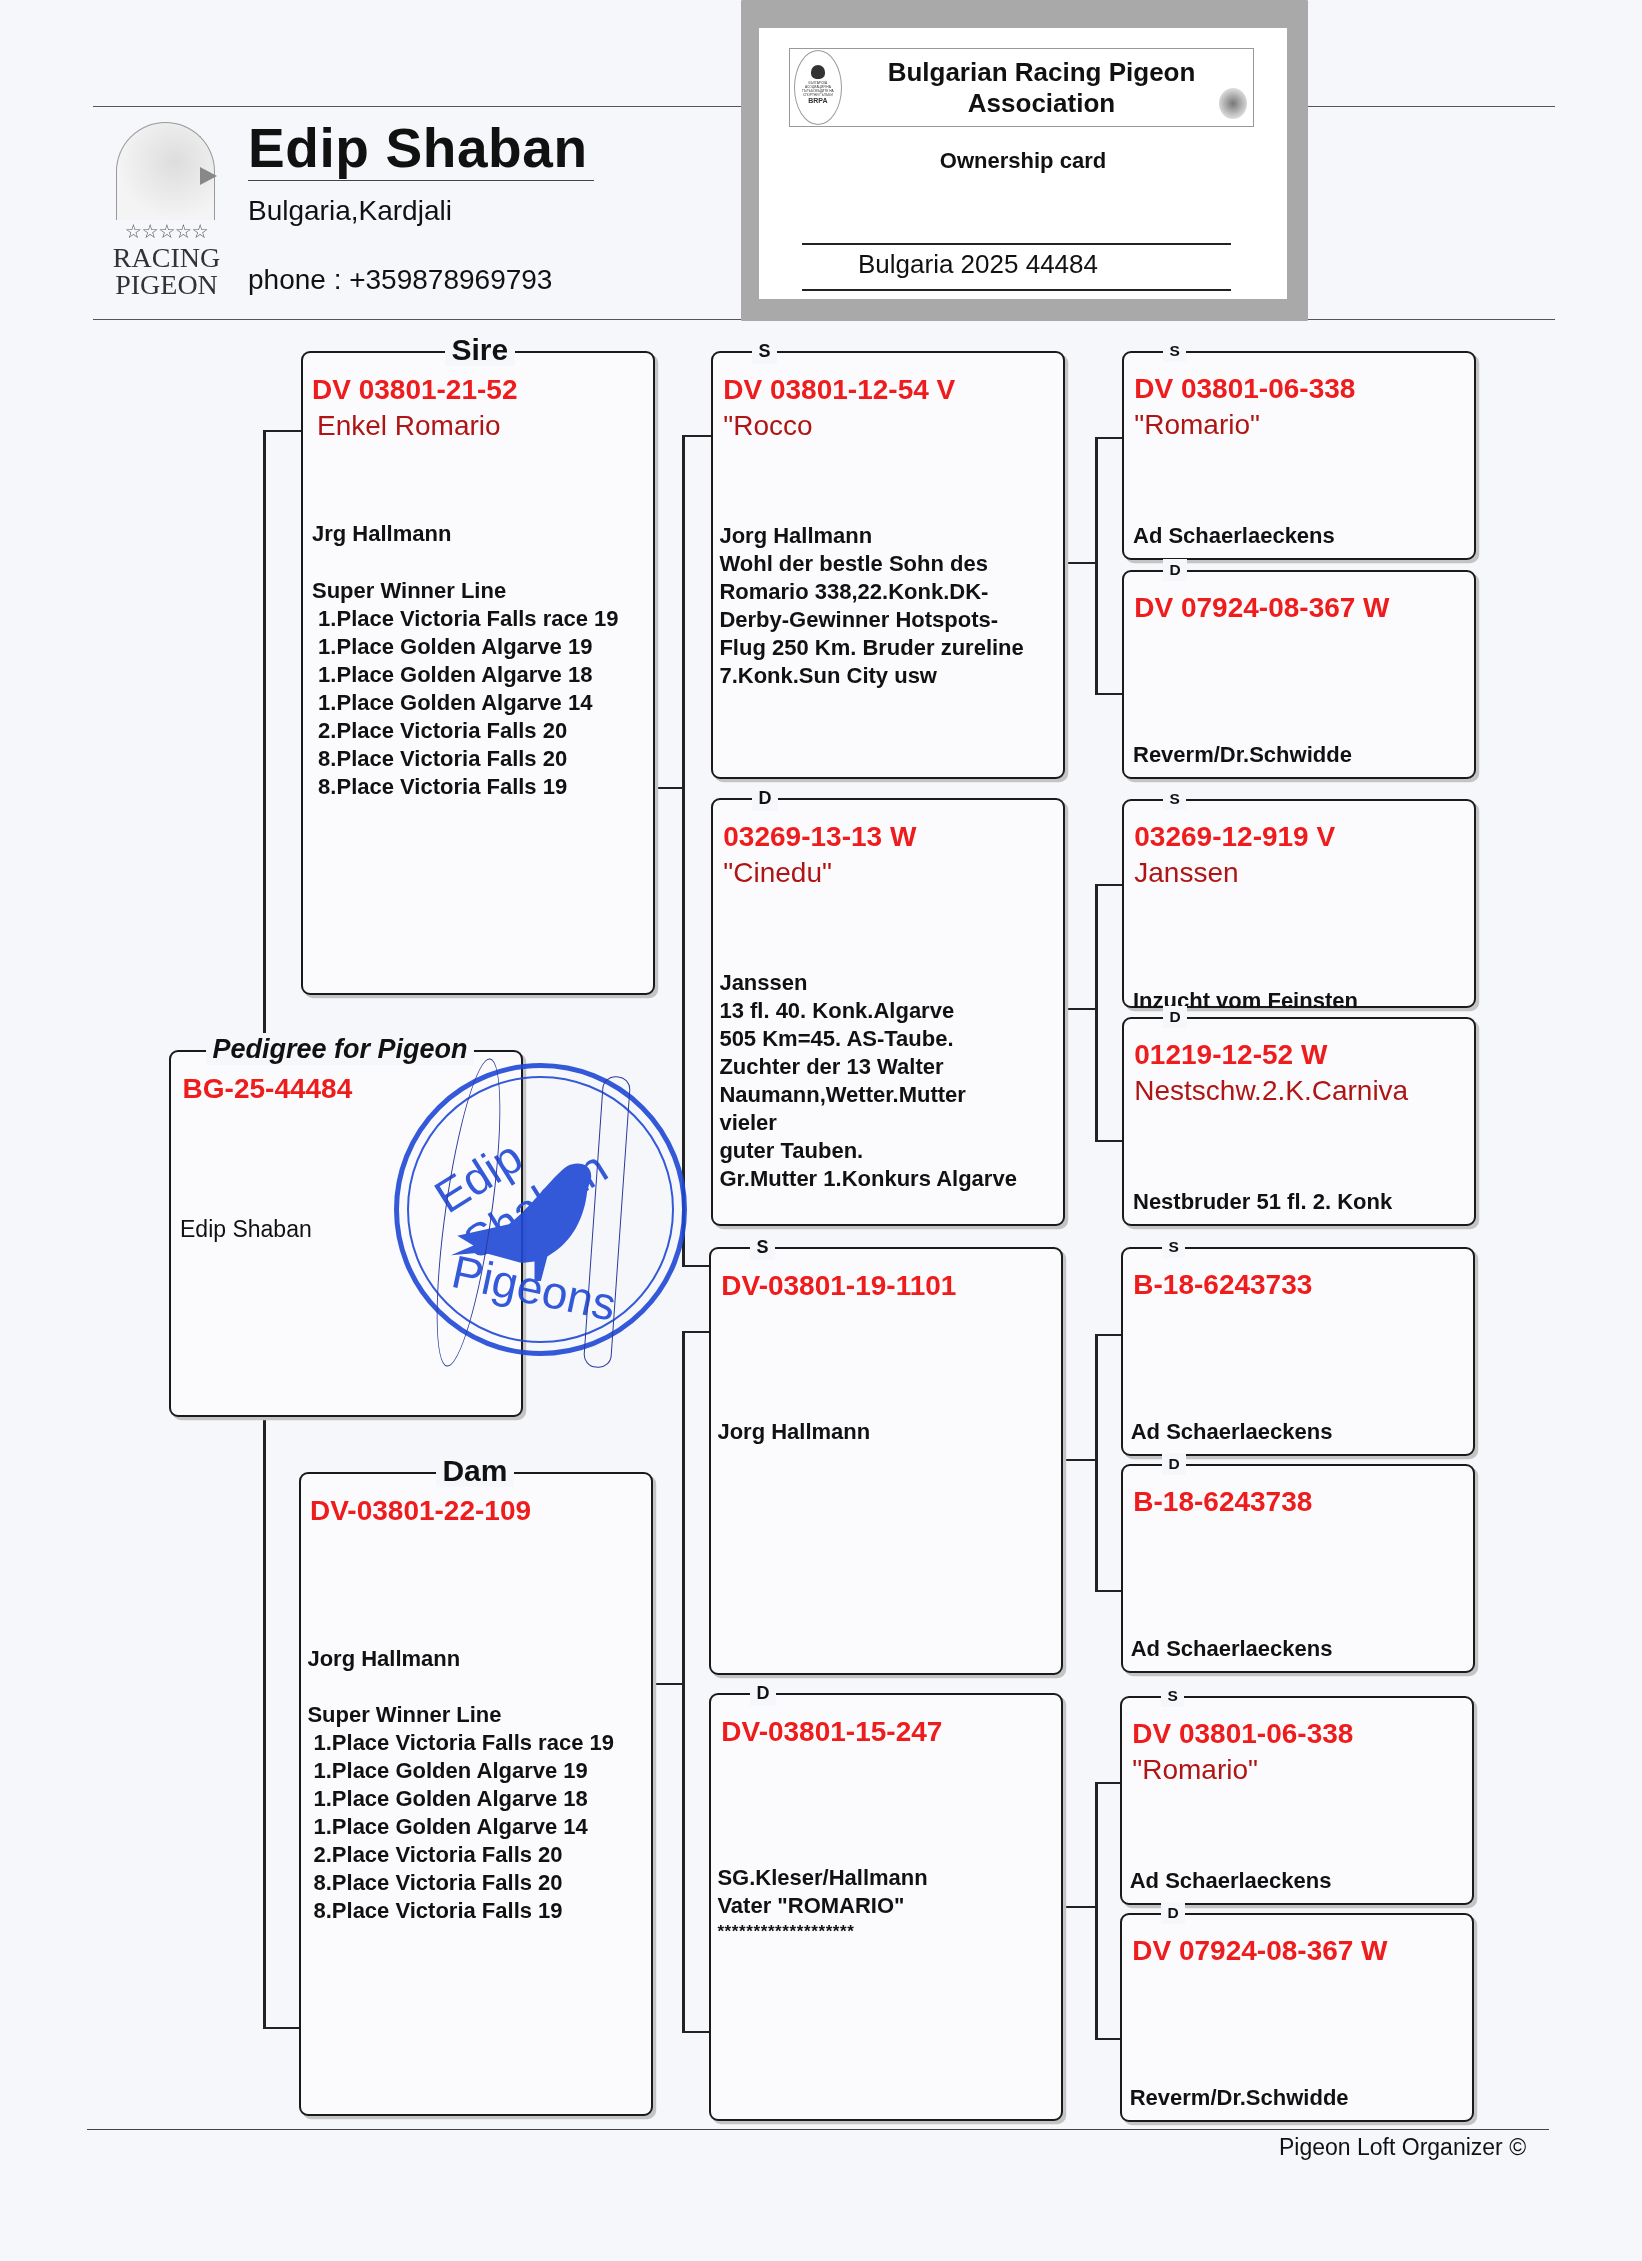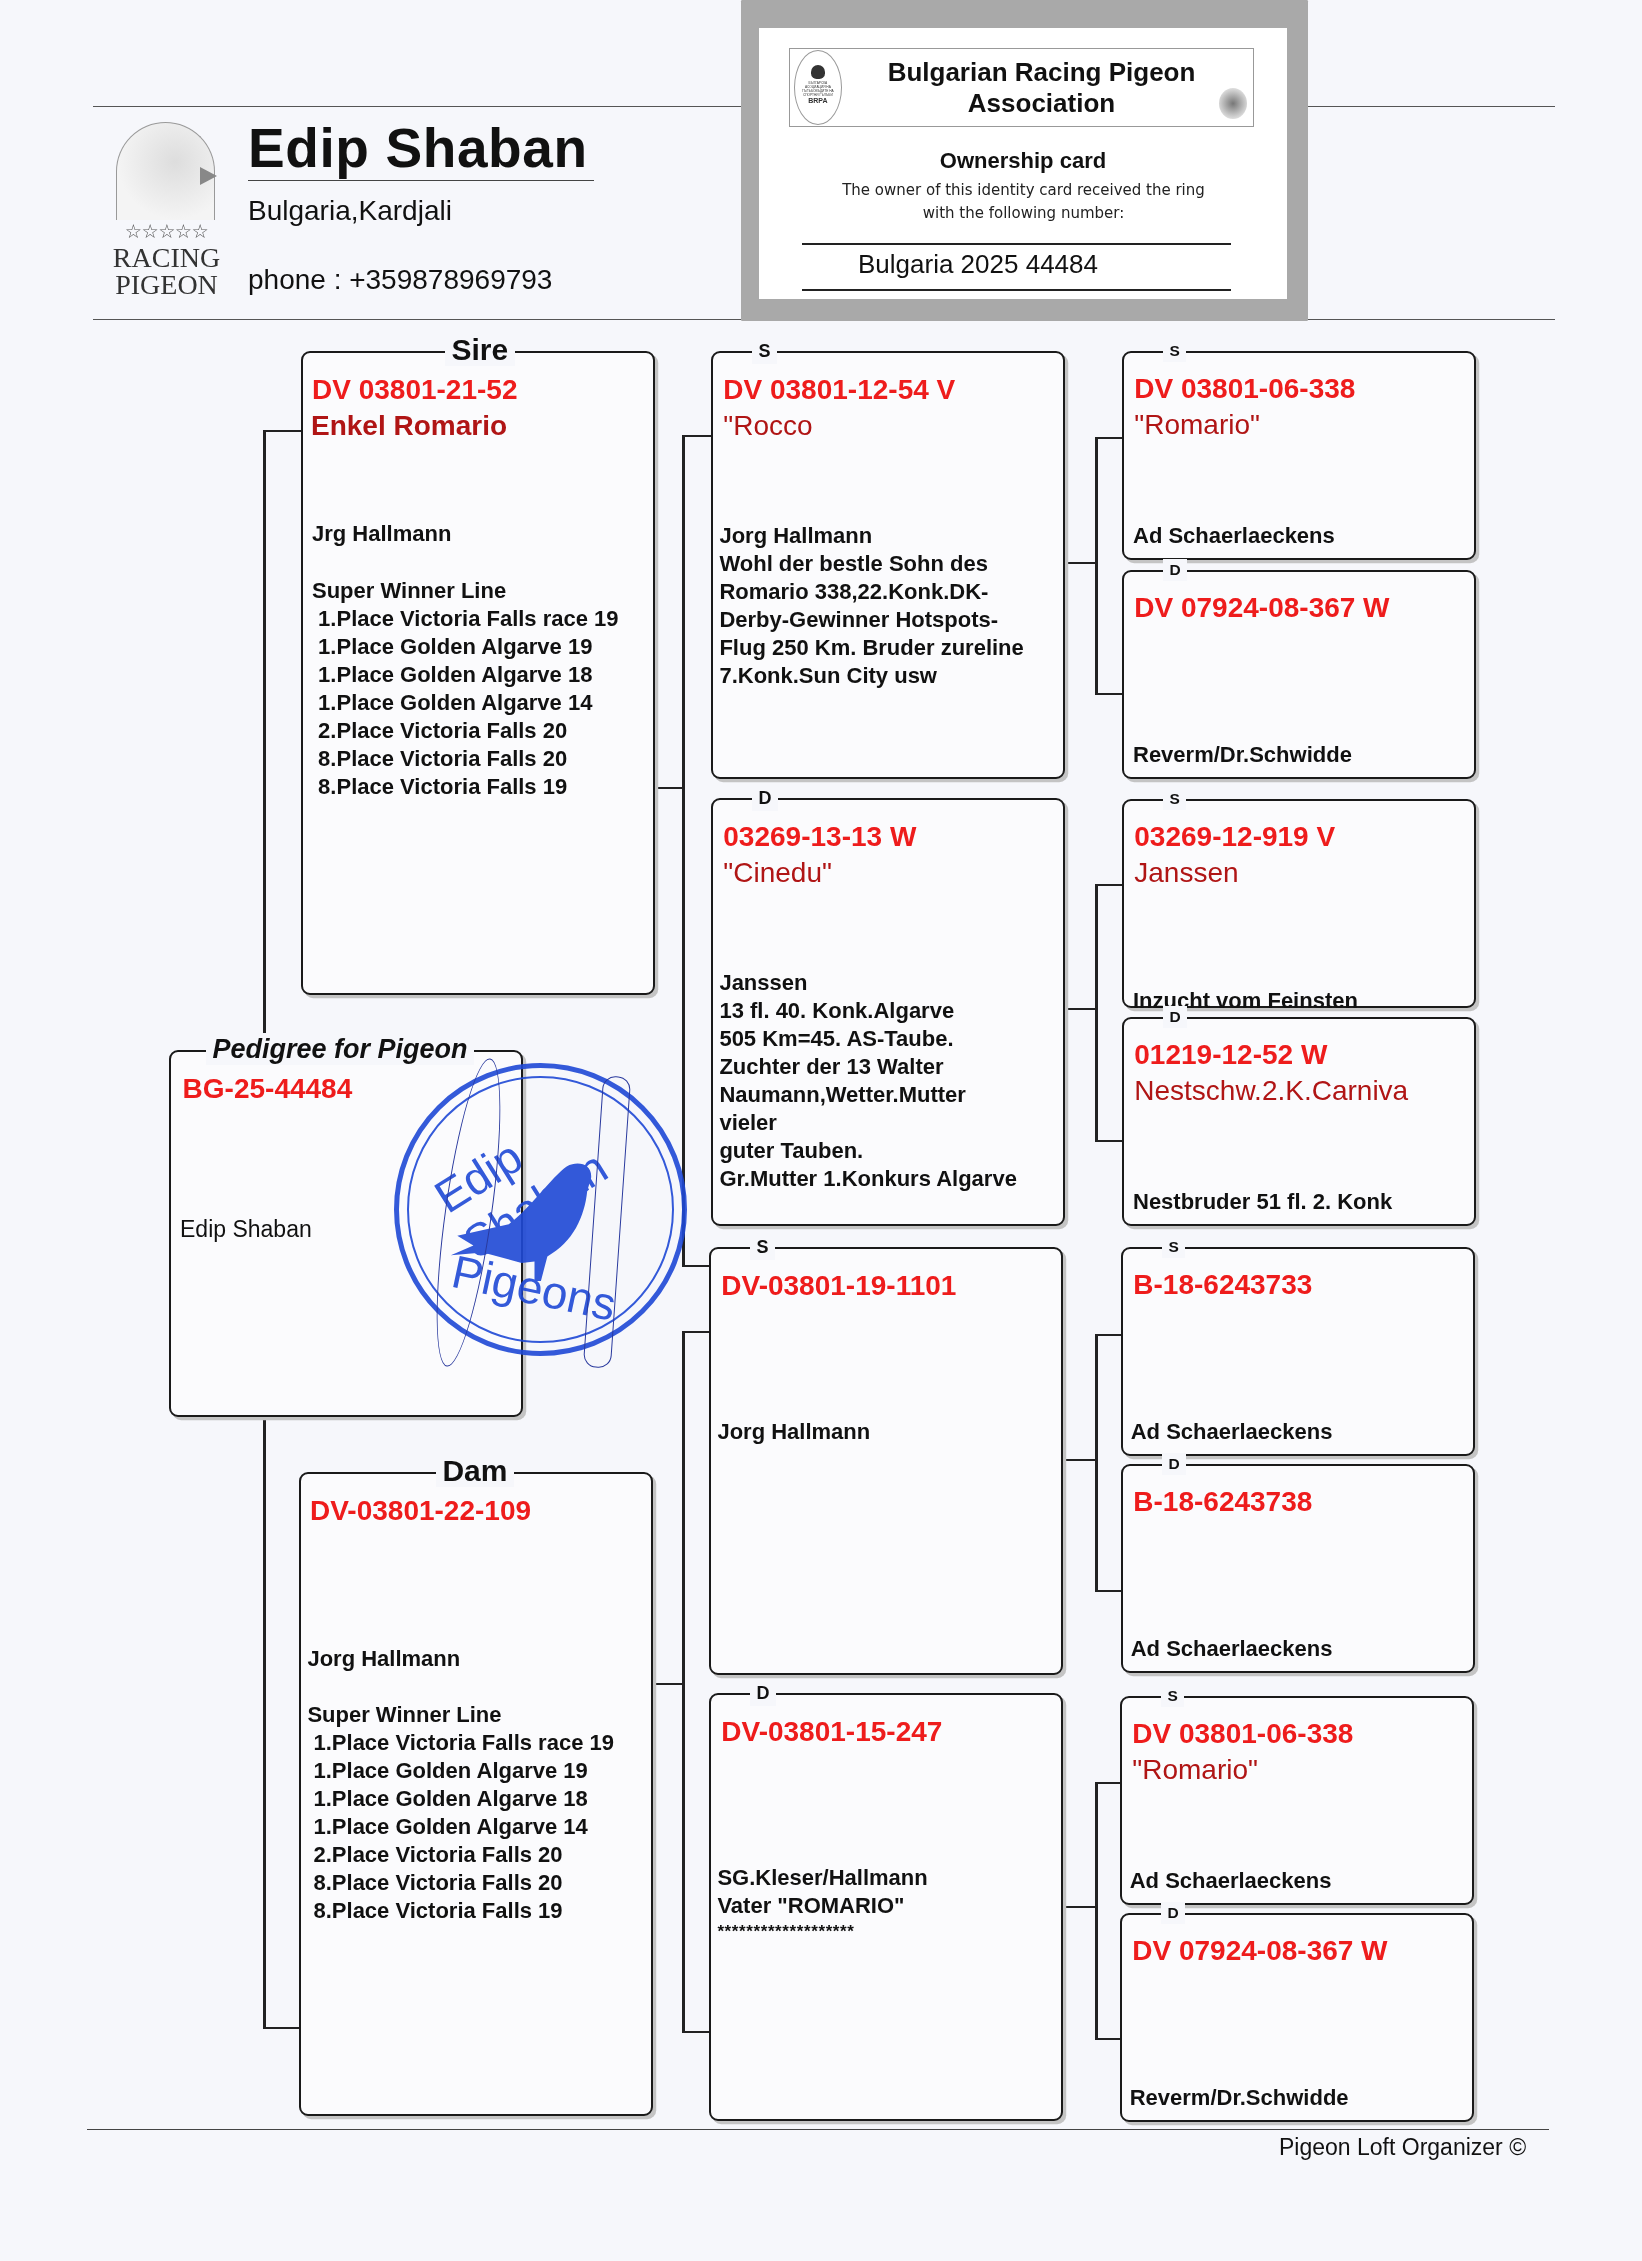--- a/index.html
+++ b/index.html
@@ -164,21 +164,20 @@
         <span style="display:block;font-size:3.2px;line-height:3.9px;padding:0 3.9px;">БЪЛГАРСКА АСОЦИАЦИЯ НА ГЪЛЪБОВЪДИТЕ НА СПОРТНИ ГЪЛЪБИ</span>
         <span class="code">BRPA</span>
       </div>
       <div class="card-title">
         <div>Bulgarian Racing Pigeon</div>
         <div>Association</div>
       </div>
       <div class="emblem"></div>
     </div>
     <div class="card-sub">Ownership card</div>
-    <div class="card-desc">The owner of this identity card received the ring with the following number:</div>
     <div class="card-line1"></div>
     <div class="card-ring">Bulgaria 2025 44484</div>
     <div class="card-line2"></div>
   </div>
 </div>
 
 <div class="vline" style="left:263px; top:430px; height:1598px;"></div>
 <div class="hline-thick" style="left:263px; top:430px; width:41px;"></div>
 <div class="hline-thick" style="left:263px; top:2027px; width:41px;"></div>
 
@@ -214,21 +213,21 @@
 
 <div class="pbox" style="left:169px; top:1050px; width:354px; height:367px;">
   <span class="tag tag-lg" style="left:35px; font-size:27px; font-style:italic;">Pedigree for Pigeon</span>
   <div class="abs ring" style="left:11.6px; top:19.3px;">BG-25-44484</div>
   <div class="abs" style="left:9px; top:164px; font-size:23px;">Edip Shaban</div>
 </div>
 
 <div class="pbox" style="left:301px; top:351px; width:354px; height:644px;">
   <span class="tag tag-lg" style="left:142px;">Sire</span>
   <div class="abs ring" style="left:9px; top:19.3px;">DV 03801-21-52</div>
-  <div class="abs pname" style="left:8px; top:55px;font-weight:bold;">Enkel Romario</div>
+  <div class="abs pname" style="left:14px; top:55px;">Enkel Romario</div>
   <div class="abs breeder" style="left:9px; top:167px;">Jrg Hallmann</div>
   <div class="abs notes" style="left:9px; top:224px;">Super Winner Line
  1.Place Victoria Falls race 19
  1.Place Golden Algarve 19
  1.Place Golden Algarve 18
  1.Place Golden Algarve 14
  2.Place Victoria Falls 20
  8.Place Victoria Falls 20
  8.Place Victoria Falls 19</div>
 </div>

